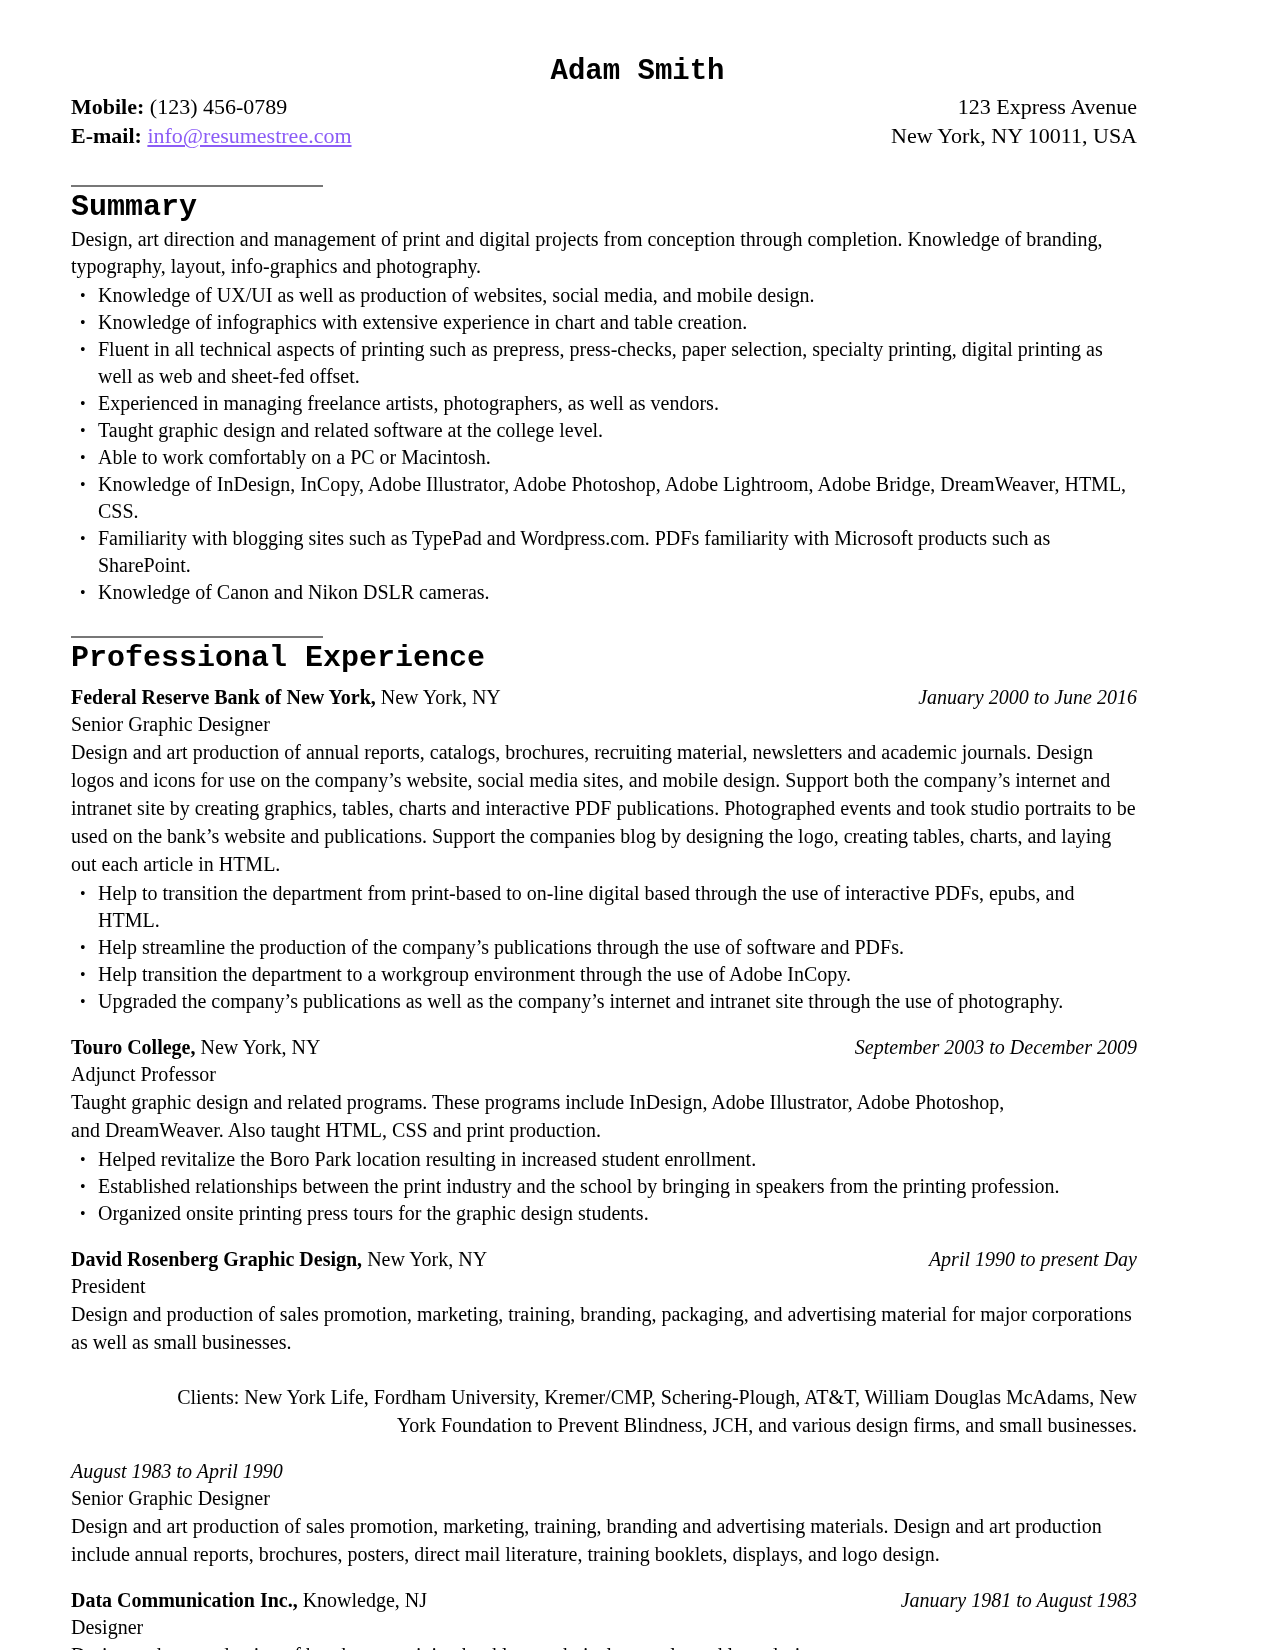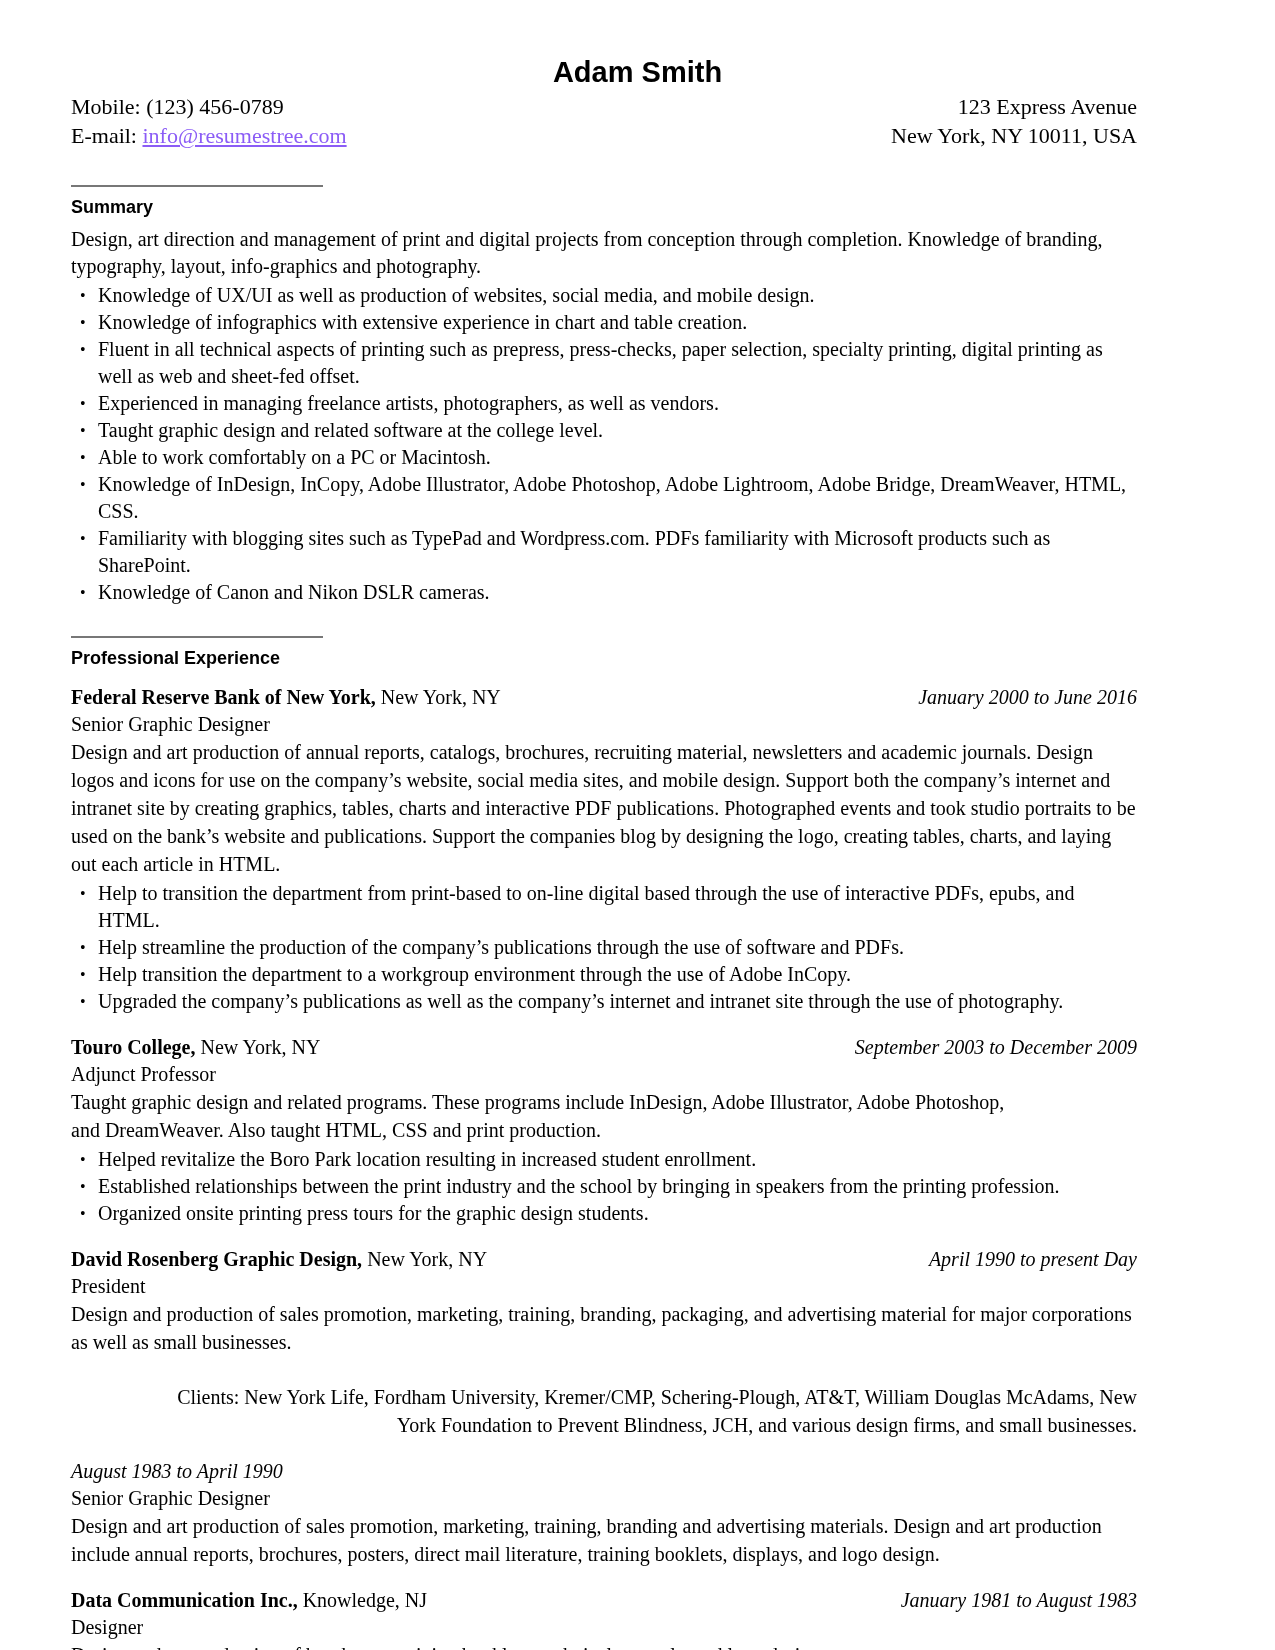--- a/index.html
+++ b/index.html
@@ -10,49 +10,49 @@
     background: #ffffff;
     color: #000000;
     font-family: "Liberation Serif", "DejaVu Serif", serif;
     font-size: 20px;
     overflow: hidden;
   }
   .page { padding: 54px 138px 0 71px; }
 
   
   .name {
-    font-family: Liberation Sans, sans-serif;
+    font-family: Liberation Mono, monospace;
     font-size: 29px;
     font-weight: bold;
     text-align: center;
     line-height: 36px;
     margin: 0 -138px 2px -71px;
   }
   .contact-row {
     display: flex;
     justify-content: space-between;
     font-size: 22px;
     line-height: 29px;
   }
-  .contact-label { font-weight: normal; margin-top: 48px; }
+  .contact-label { font-weight: bold; margin-top: 48px; }
   .contact-right { text-align: right; }
   .email-link { color: #8b5cf6; text-decoration: underline; }
 
   
   .section-summary { margin-top: 35px; }
   .section-experience { margin-top: 30px; }
   .rule {
     width: 252px;
     height: 0;
     border-top: 2px solid #777777;
     margin: 0 0 7px 0;
   }
   .section-title {
-    font-family: Liberation Sans, sans-serif;
-    font-size: 18px;
+    font-family: Liberation Mono, monospace;
+    font-size: 30px;
     font-weight: bold;
     line-height: 27px;
     margin: 0 0 5px 0;
   }
 
   .body-text { margin: 0; line-height: 27px; }
 
   .bullets { list-style: none; margin: 2px 0 0 0; padding: 0; }
   .bullets li {
     position: relative;

